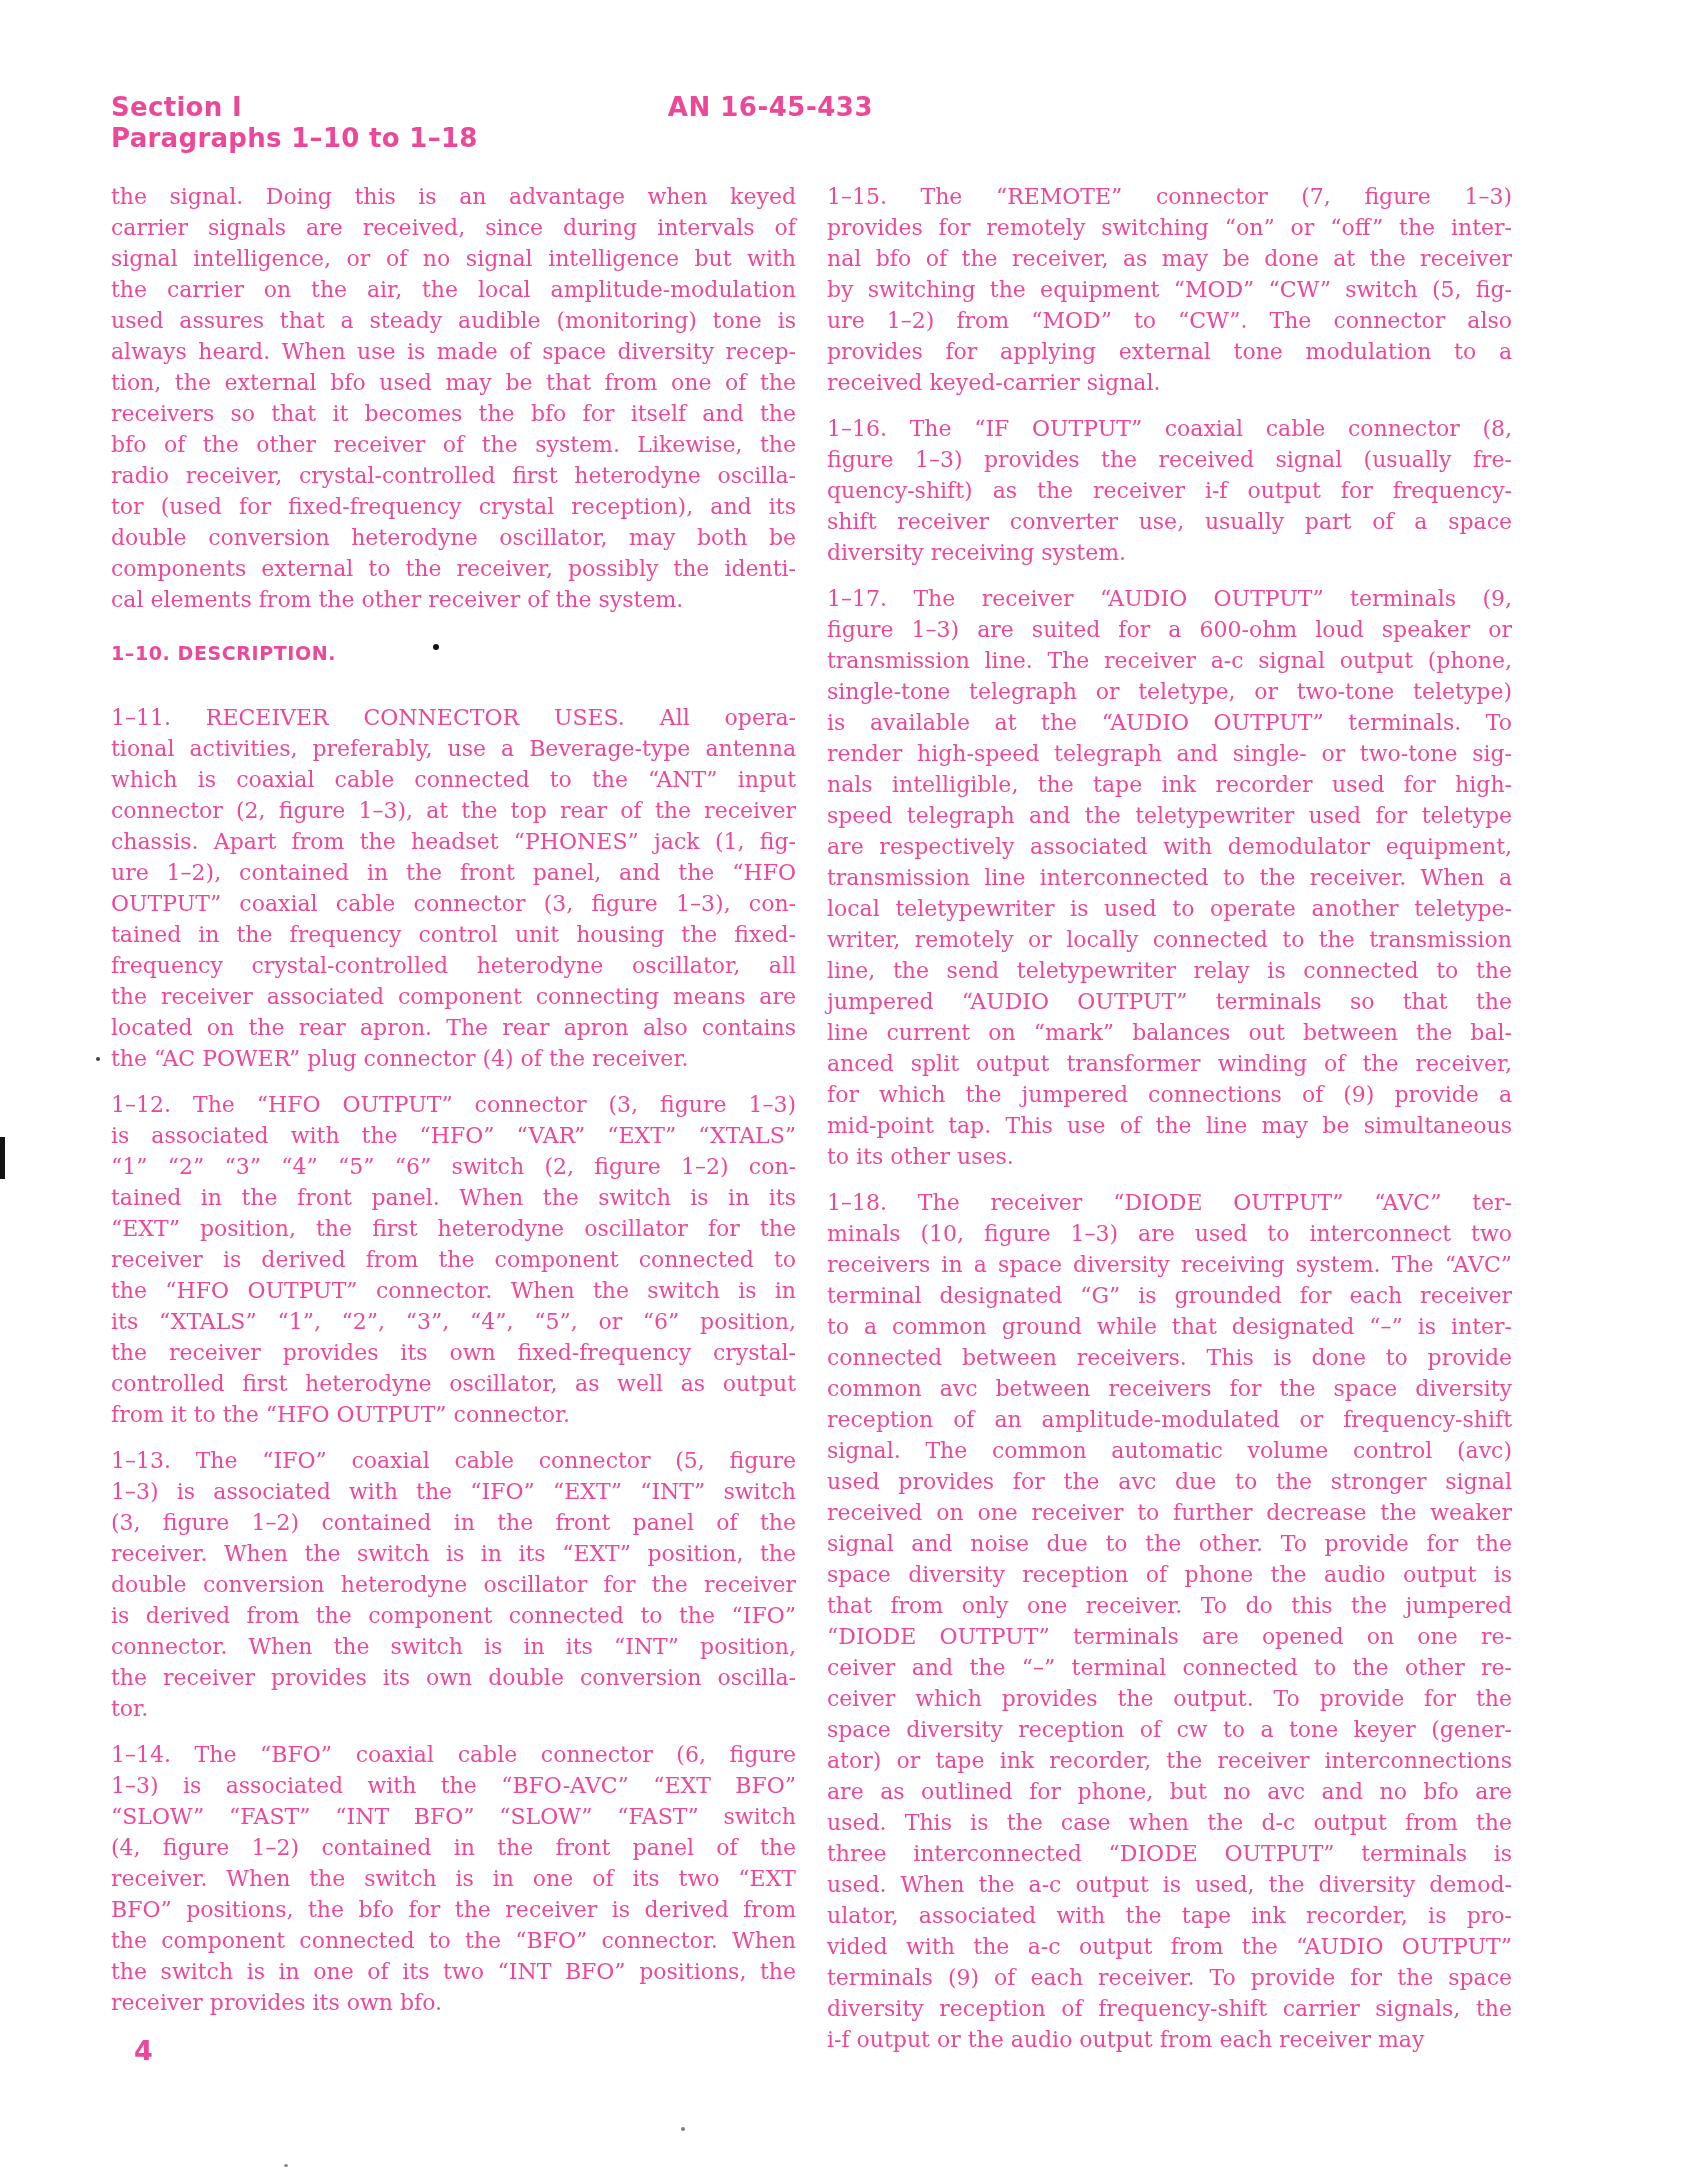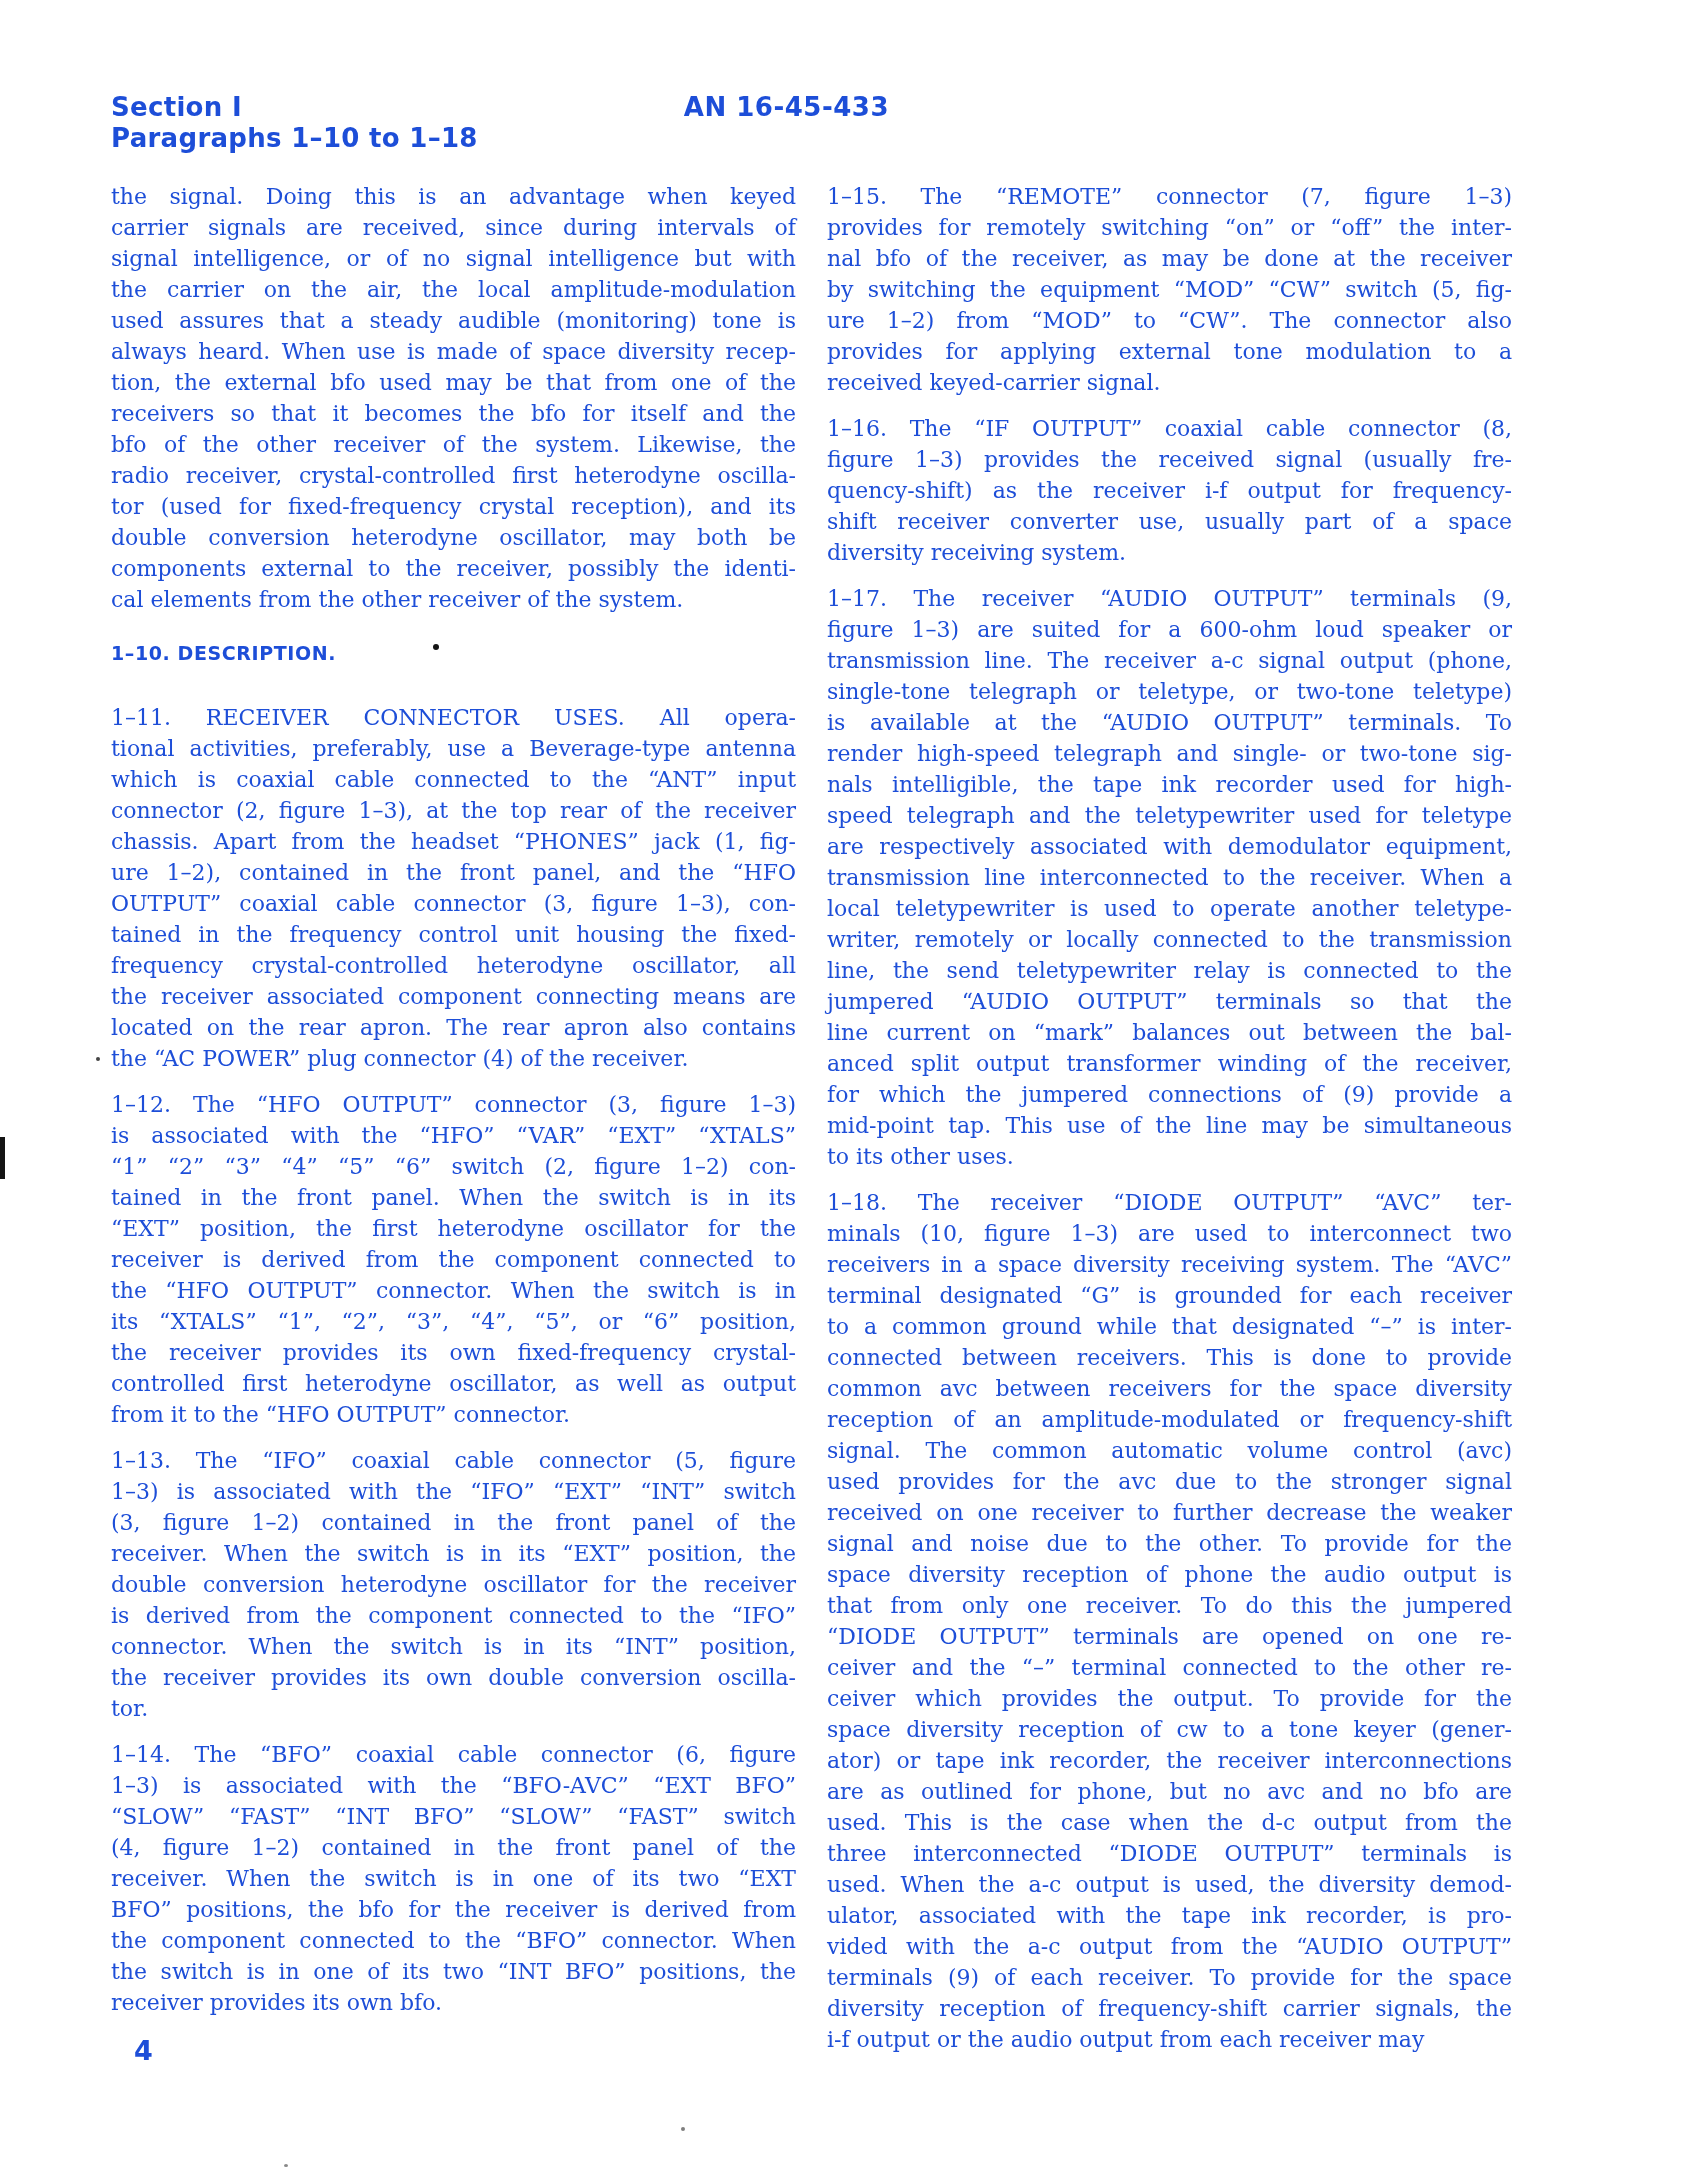--- a/index.html
+++ b/index.html
@@ -5,21 +5,21 @@
   html, body {
     margin: 0;
     padding: 0;
     background: #ffffff;
   }
   .page {
     position: relative;
     width: 1549px;
     height: 2173px;
     background: #ffffff;
-    color: #1d4ed8;
+    color: #ec4899;
     overflow: hidden;
     font-family: "DejaVu Serif", serif;
   }
 
   
   .hdr-left {
     position: absolute;
     left: 111px;
     top: 92px;
     font-family: "DejaVu Sans", sans-serif;
@@ -33,21 +33,20 @@
     position: absolute;
     left: 50%;
     top: 92px;
     transform: translateX(-52%);
     font-family: "DejaVu Sans", sans-serif;
     font-weight: 700;
     font-size: 26px;
     line-height: 31px;
     letter-spacing: 0.5px;
     white-space: nowrap;
-    margin-left: 16px;
   }
 
   
   .columns {
     position: absolute;
     left: 111px;
     top: 181px;
     width: 1434px;
     display: flex;
     gap: 31px;

